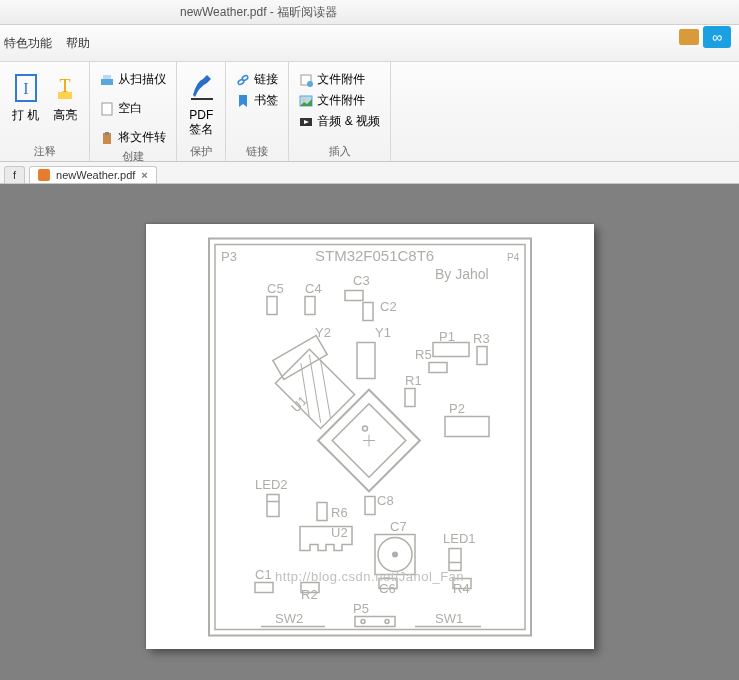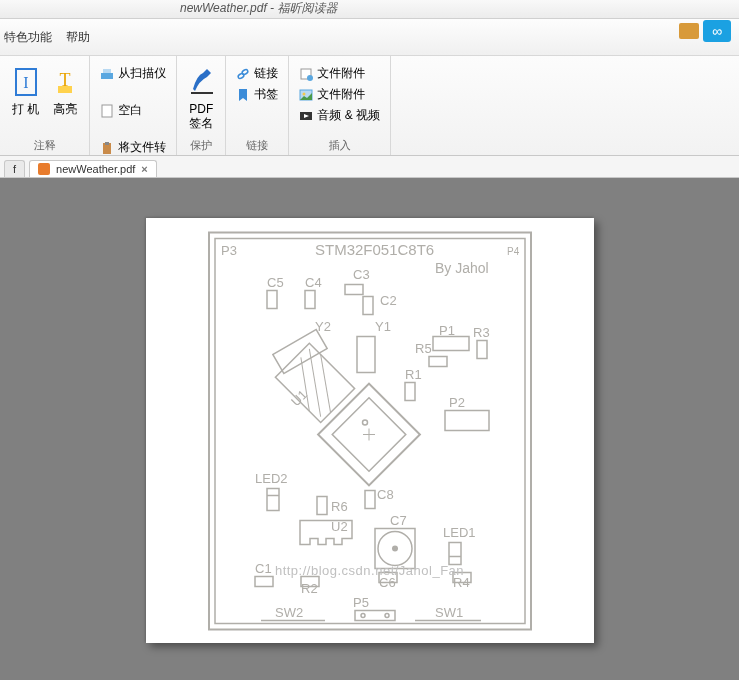--- a/index.html
+++ b/index.html
@@ -1,18 +1,18 @@
 <!DOCTYPE html>
 <html><head>
   <meta charset="utf-8">
   <style>
     * { margin: 0; padding: 0; box-sizing: border-box; }
     body { font-family: "Microsoft YaHei", sans-serif; font-size: 12px; background: #fff; width: 739px; height: 680px; overflow: hidden; position: relative; }
     
-    .titlebar { height: 19px; background: linear-gradient(#f9f9f9, #ececec); border-bottom: 1px solid #d0d0d0; display: flex; align-items: flex-start; padding-left: 180px; color: #555; font-style: italic; }
+    .titlebar { height: 25px; background: linear-gradient(#f9f9f9, #ececec); border-bottom: 1px solid #d0d0d0; display: flex; align-items: center; padding-left: 180px; color: #555; }
     
     .menubar { height: 37px; background: linear-gradient(#fdfdfd, #f0f0f0); border-bottom: 1px solid #d8d8d8; display: flex; align-items: center; padding-left: 4px; gap: 14px; color: #333; position: relative; }
     .menubar-item { cursor: default; }
     .menubar-icons { position: absolute; right: 8px; top: 1px; display: flex; gap: 4px; align-items: center; }
     .folder-icon { width: 20px; height: 16px; background: #d89a3a; border-radius: 2px; }
     .cloud-icon { width: 28px; height: 22px; background: #1ba1e2; border-radius: 3px; color: #fff; font-size: 14px; display: flex; align-items: center; justify-content: center; }
     
     .ribbon { height: 100px; background: linear-gradient(#fcfcfc, #f2f2f2); border-bottom: 1px solid #c8c8c8; display: flex; }
     .ribbon-group { display: flex; flex-direction: column; align-items: center; border-right: 1px solid #d8d8d8; padding: 4px 6px 2px 6px; }
     .ribbon-group-row { display: flex; gap: 2px; }
@@ -78,21 +78,21 @@
             </svg>
           </div>
         <span>高亮</span>
       </div>
     </div>
     <div class="ribbon-group-label">注释</div>
   </div>
 
   <div class="ribbon-group">
     <div class="ribbon-group-row">
-      <div style="display:flex;flex-direction:column;gap:18px;padding-top:4px;">
+      <div style="display:flex;flex-direction:column;gap:10px;padding-top:4px;">
         <div class="ribbon-small-btn">
             <span class="small-icon"><svg width="14" height="14">
                 <rect x="1" y="6" width="12" height="6" fill="#5aa7e0"></rect>
                 <rect x="3" y="2" width="8" height="4" fill="#b8d9f2"></rect>
               </svg></span>
             <span>从扫描仪</span>
           </div>
         <div class="ribbon-small-btn">
             <span class="small-icon"><svg width="14" height="14">
                 <rect x="2" y="1" width="10" height="12" fill="#fff" stroke="#999"></rect>

